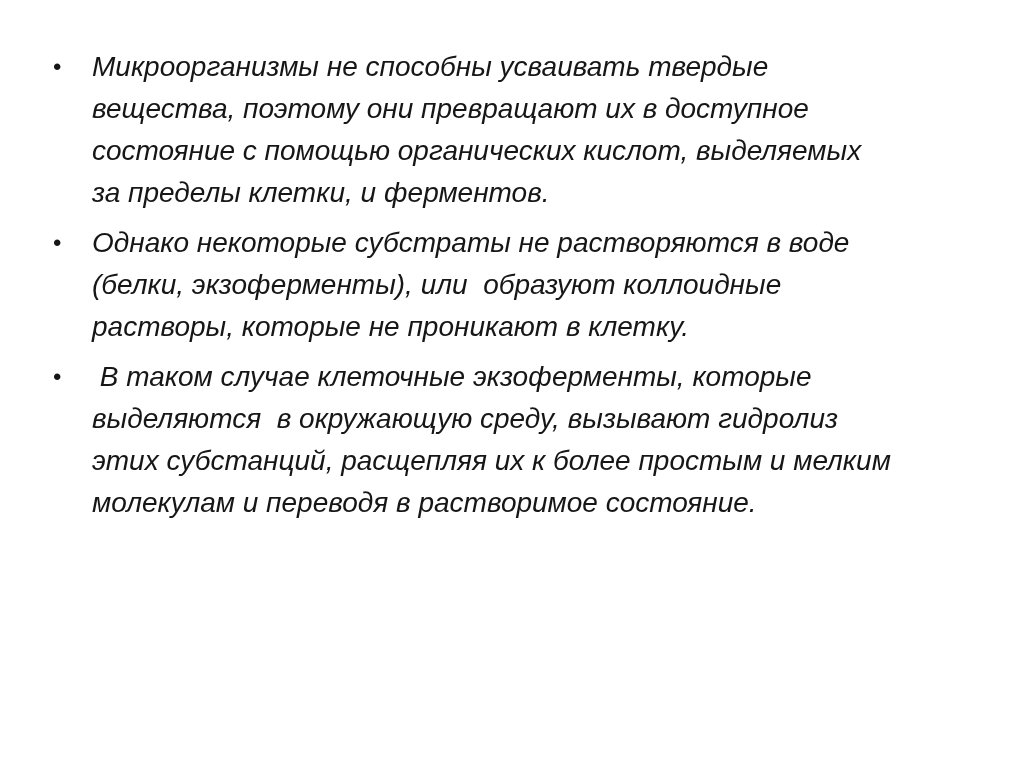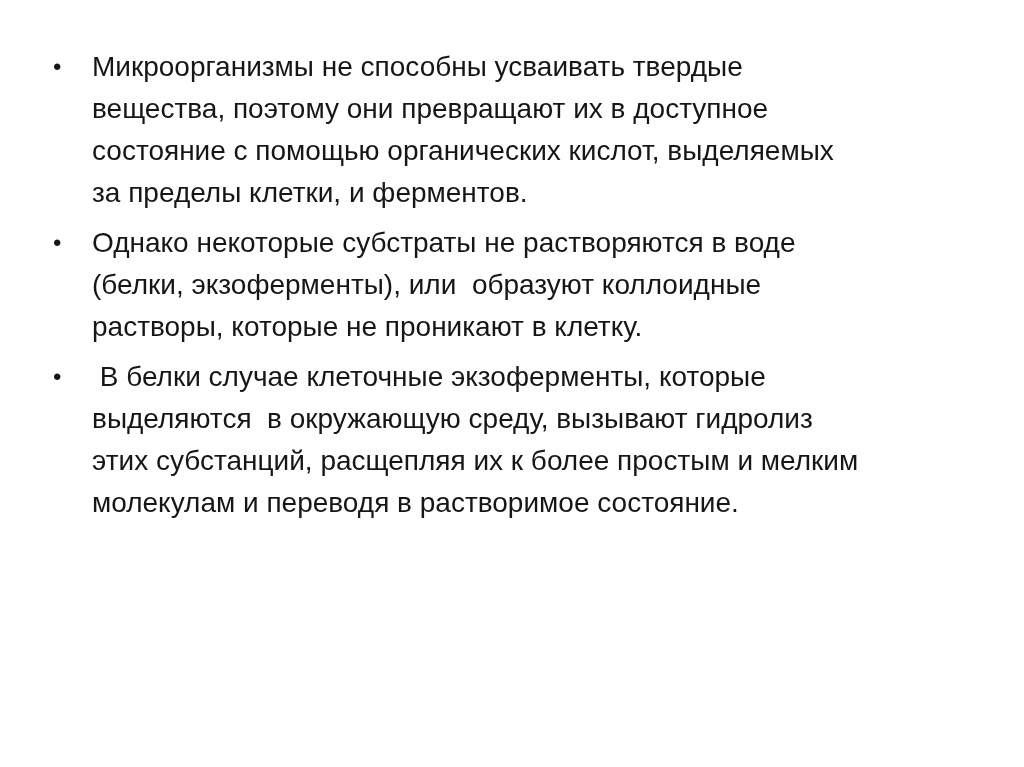--- a/index.html
+++ b/index.html
@@ -36,20 +36,21 @@
     box-sizing: border-box;
     font-size: 24px;
     line-height: 42px;
     color: #161616;
     user-select: none;
   }
   .bullet-text {
     flex: 1 1 auto;
     white-space: pre-wrap;
     letter-spacing: 0px;
+    font-style: italic;
   }
 </style>
 </head>
 <body>
 
 <div class="slide">
   <div class="bullet-list">
 
     <div class="bullet-item">
       <span class="bullet-marker">•</span>
@@ -61,20 +62,20 @@
 
     <div class="bullet-item">
       <span class="bullet-marker">•</span>
       <span class="bullet-text">Однако некоторые субстраты не растворяются в воде
 (белки, экзоферменты), или  образуют коллоидные
 растворы, которые не проникают в клетку.</span>
     </div>
 
     <div class="bullet-item">
       <span class="bullet-marker">•</span>
-      <span class="bullet-text"> В белки случае клеточные экзоферменты, которые
+      <span class="bullet-text"> В таком случае клеточные экзоферменты, которые
 выделяются  в окружающую среду, вызывают гидролиз
 этих субстанций, расщепляя их к более простым и мелким
 молекулам и переводя в растворимое состояние.</span>
     </div>
 
   </div>
 </div>
 
 </body></html>

